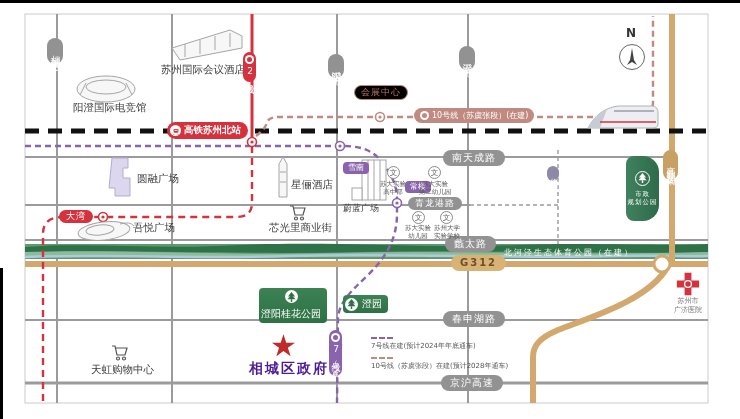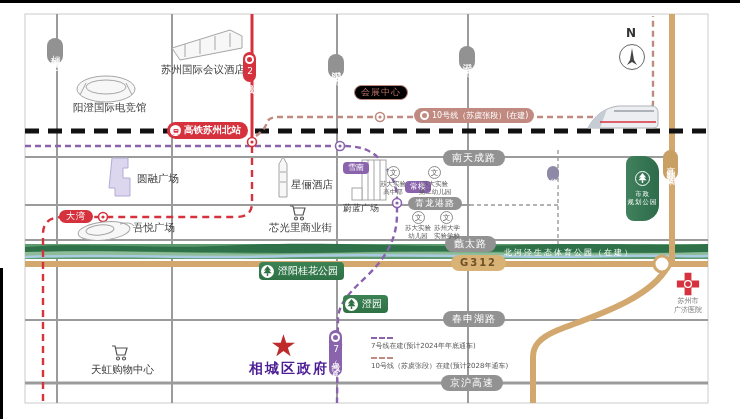--- a/index.html
+++ b/index.html
@@ -278,21 +278,21 @@
     <svg width="24" height="24" viewBox="0 0 28 28">
       <path d="M10,1 h8 v9 h9 v8 h-9 v9 h-8 v-9 H1 v-8 h9 z" fill="#d6323e" rx="2"></path>
       <circle cx="14" cy="14" r="4" fill="none" stroke="#fff" stroke-width="1.6"></circle>
     </svg>
   </div>
   <div class="hosp-tx">
     <div>苏州市</div>
     <div>广济医院</div>
   </div>
 
-  <div class="park" style="left:259px;top:262px;">
+  <div class="park" style="left:259px;top:288px;flex-direction:column;">
     <span class="tico">
       <svg width="9" height="10" viewBox="0 0 10 11">
           <polygon points="5,0 9,5 1,5" fill="#2e7145"></polygon>
           <polygon points="5,3 9.5,8 0.5,8" fill="#2e7145"></polygon>
           <rect x="4.2" y="8" width="1.6" height="3" fill="#2e7145"></rect>
         </svg>
     </span>
     <span>澄阳桂花公园</span>
   </div>
   <div class="park" style="left:343px;top:295px;">

